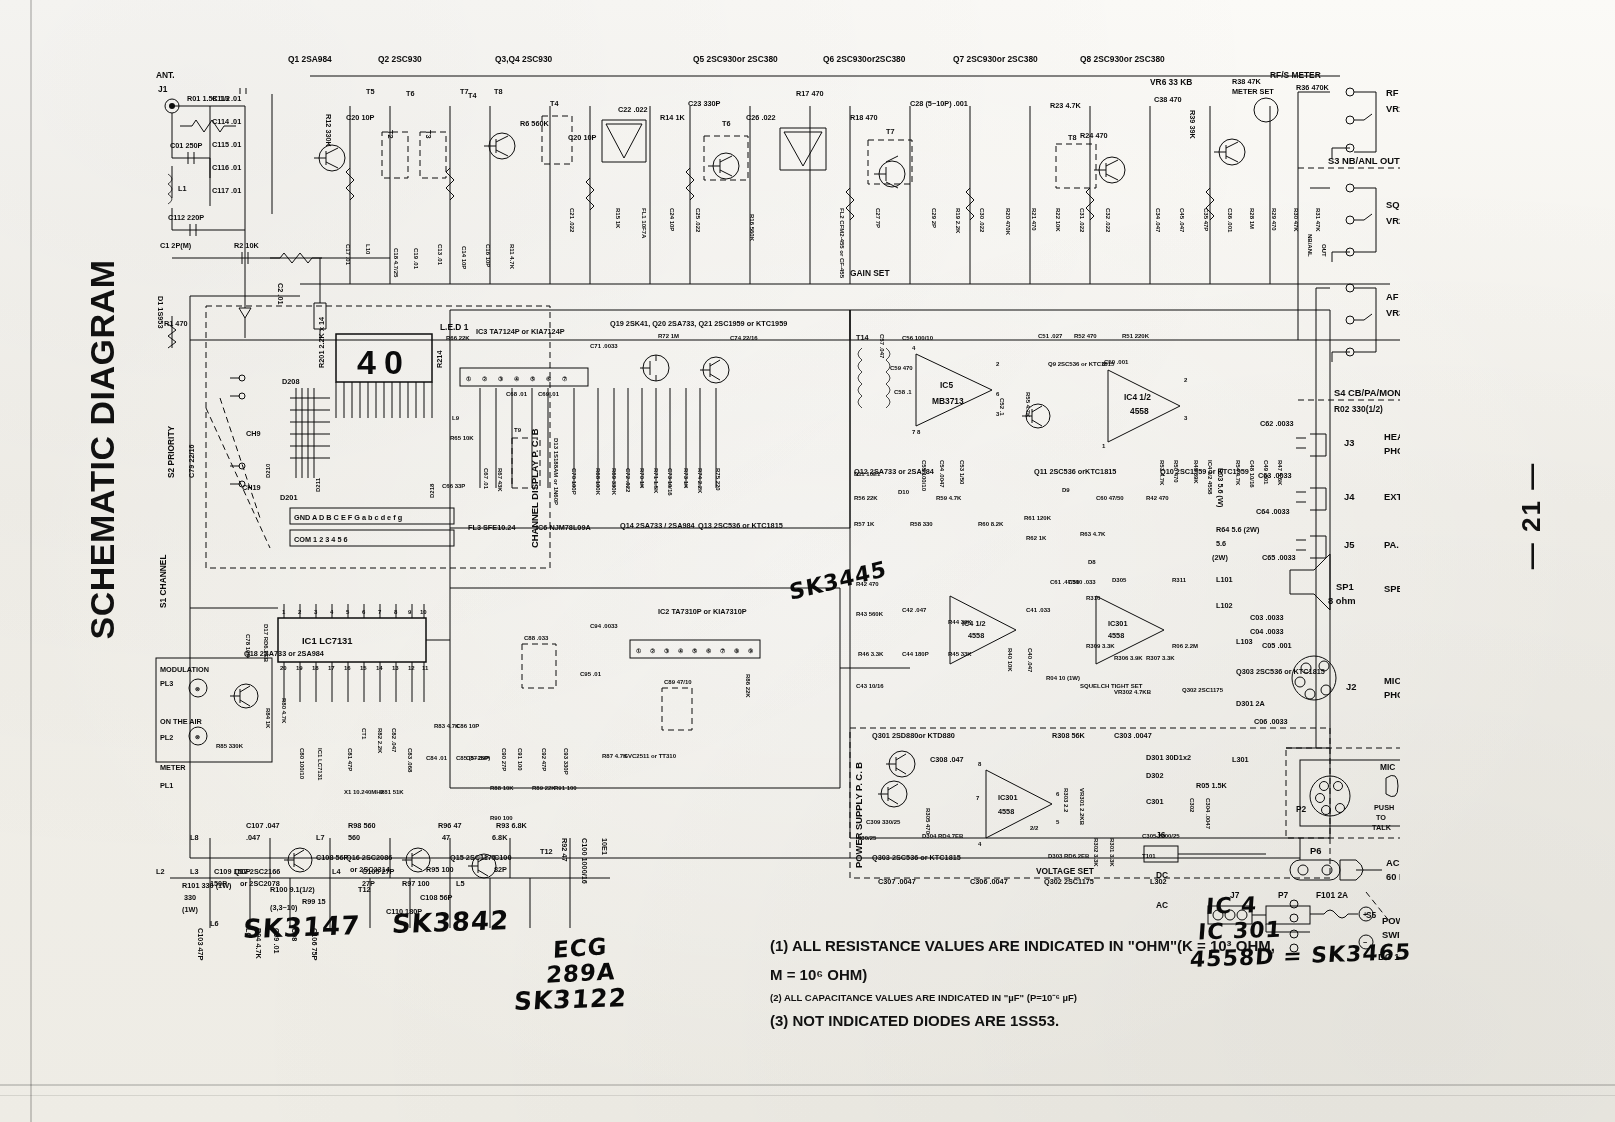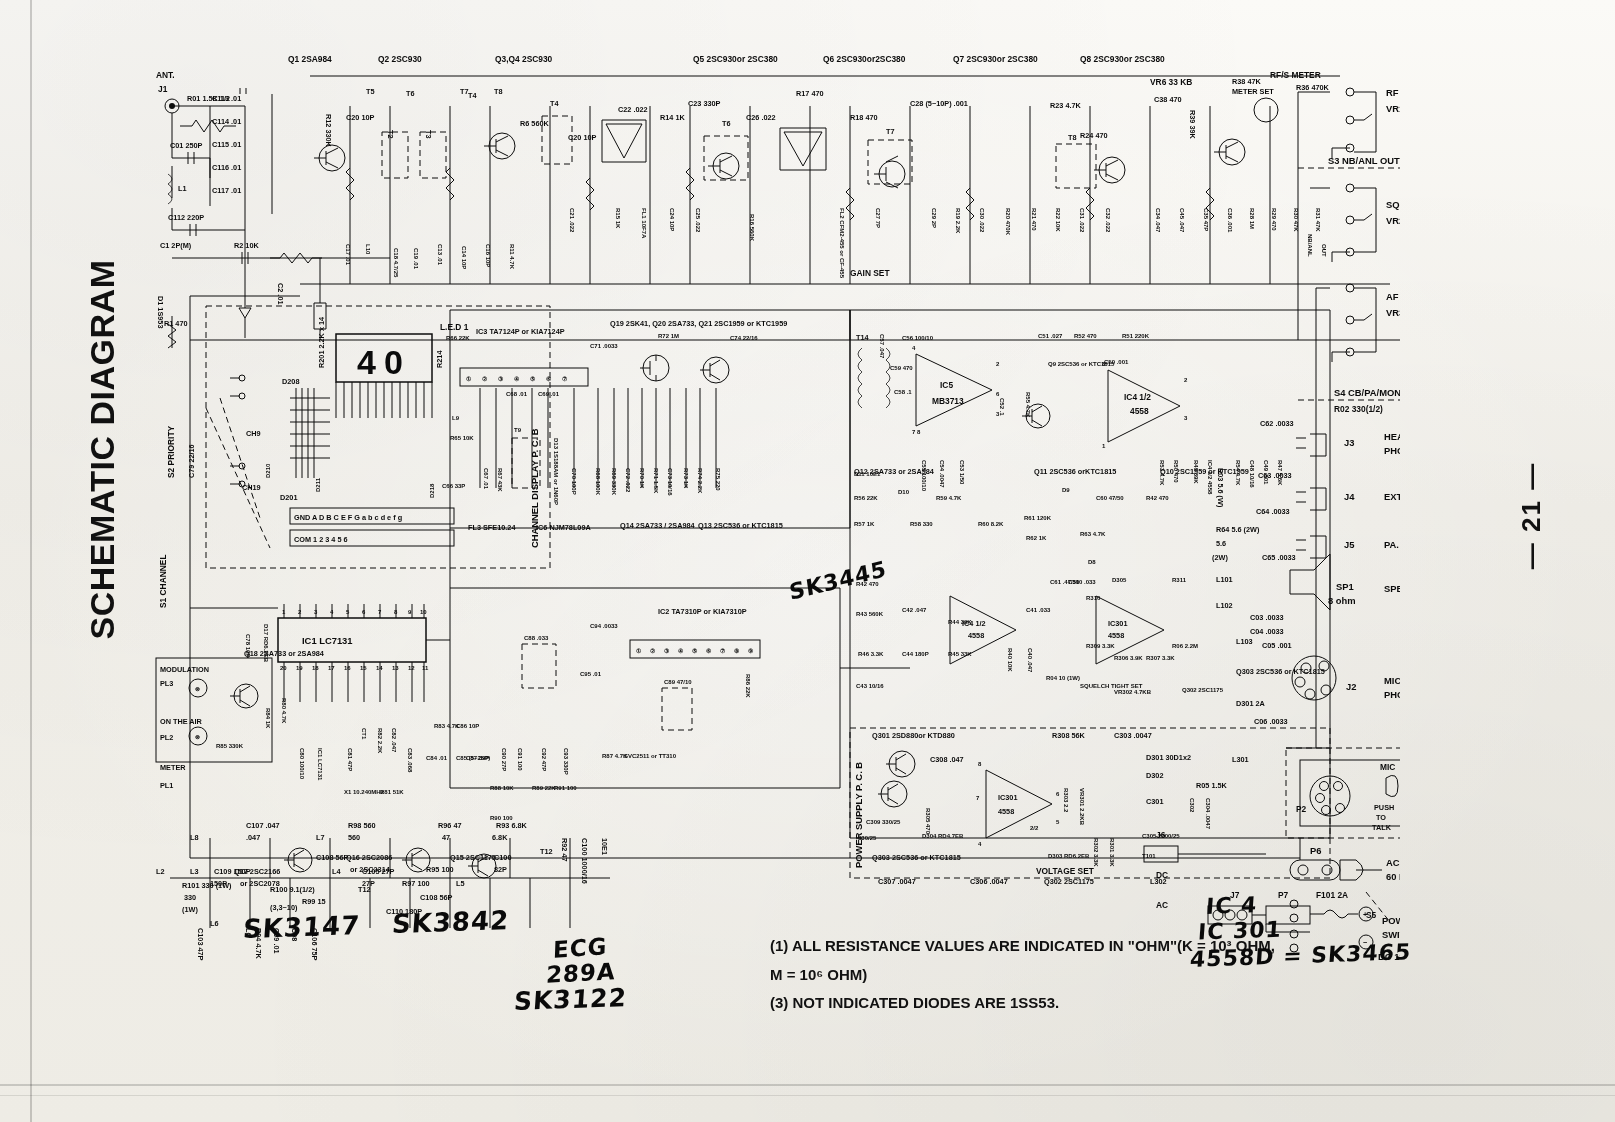--- a/index.html
+++ b/index.html
@@ -850,20 +850,21 @@
       <path d="M1028 806 H1116"></path>
       <path d="M1102 867 H1116"></path>
       <path d="M1160 884 H1116 V876"></path>
     </g>
 
   </svg>
   </div>
 
   <div style="position:absolute;left:770px;top:932px;width:520px;">
     <div style="font-size:15px;font-weight:bold;color:#111;line-height:1.9;">(1)  ALL RESISTANCE VALUES ARE INDICATED IN  "OHM"(K = 10³ OHM, M = 10⁶ OHM)</div>
+    <div style="font-size:9.5px;font-weight:bold;color:#111;line-height:1.9;">(2)  ALL CAPACITANCE VALUES ARE INDICATED IN "µF" (P=10⁻⁶ µF)</div>
     <div style="font-size:15px;font-weight:bold;color:#111;line-height:1.9;">(3)  NOT INDICATED DIODES ARE 1SS53.</div>
   </div>
 
   <div class="hand" style="left:243px;top:912px;font-size:26px;transform:rotate(-2deg) skewX(-6deg);">SK3147</div>
   <div class="hand" style="left:392px;top:907px;font-size:26px;transform:rotate(-2deg) skewX(-6deg);">SK3842</div>
   <div class="hand" style="left:553px;top:935px;font-size:23px;transform:rotate(-4deg) skewX(-6deg);">ECG</div>
   <div class="hand" style="left:546px;top:960px;font-size:23px;transform:rotate(-3deg) skewX(-6deg);">289A</div>
   <div class="hand" style="left:514px;top:985px;font-size:25px;transform:rotate(-2deg) skewX(-6deg);">SK3122</div>
   <div class="hand" style="left:1206px;top:893px;font-size:22px;transform:rotate(-2deg) skewX(-6deg);">IC 4</div>
   <div class="hand" style="left:1198px;top:918px;font-size:22px;transform:rotate(-2deg) skewX(-6deg);">IC 301</div>

